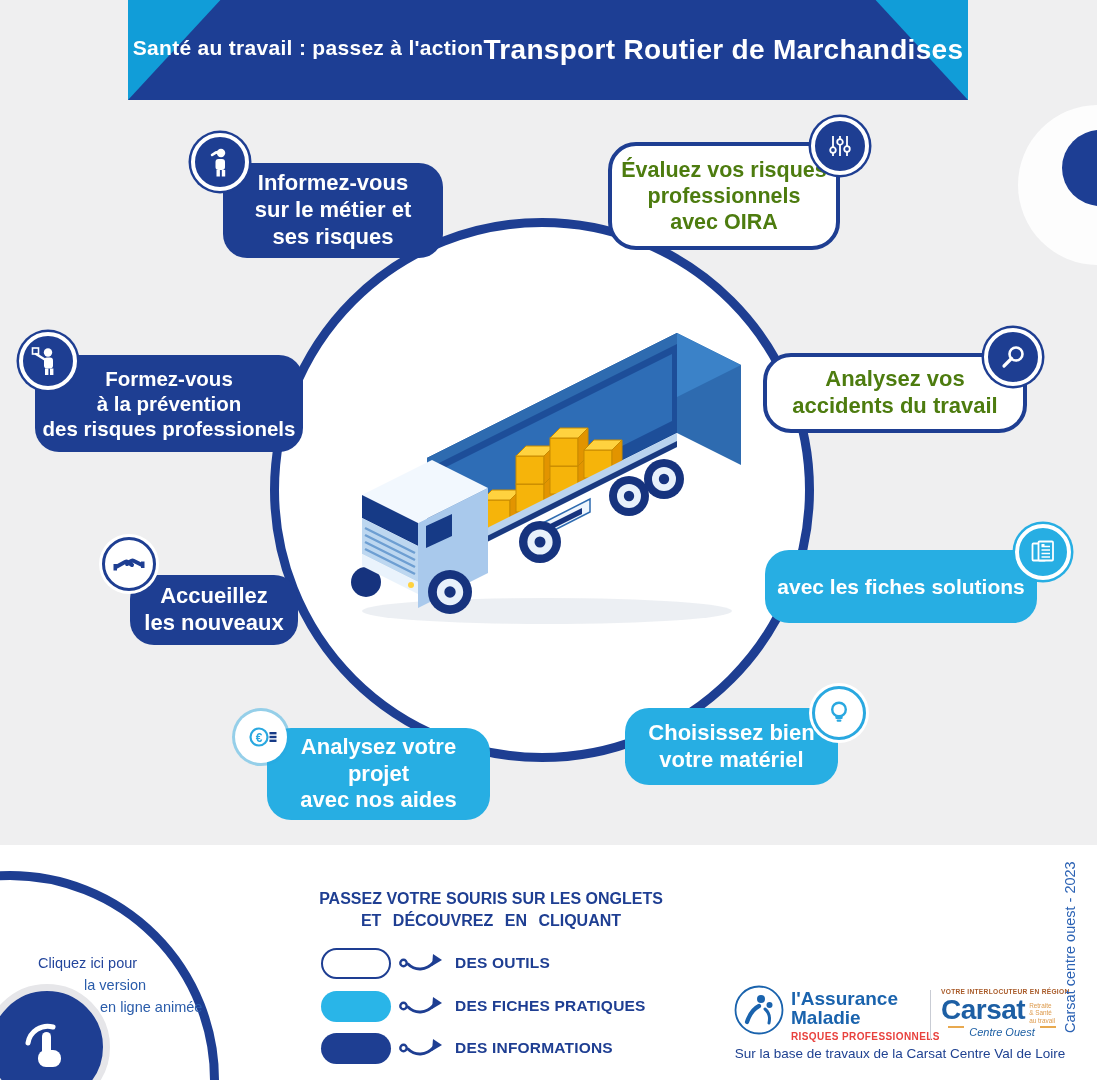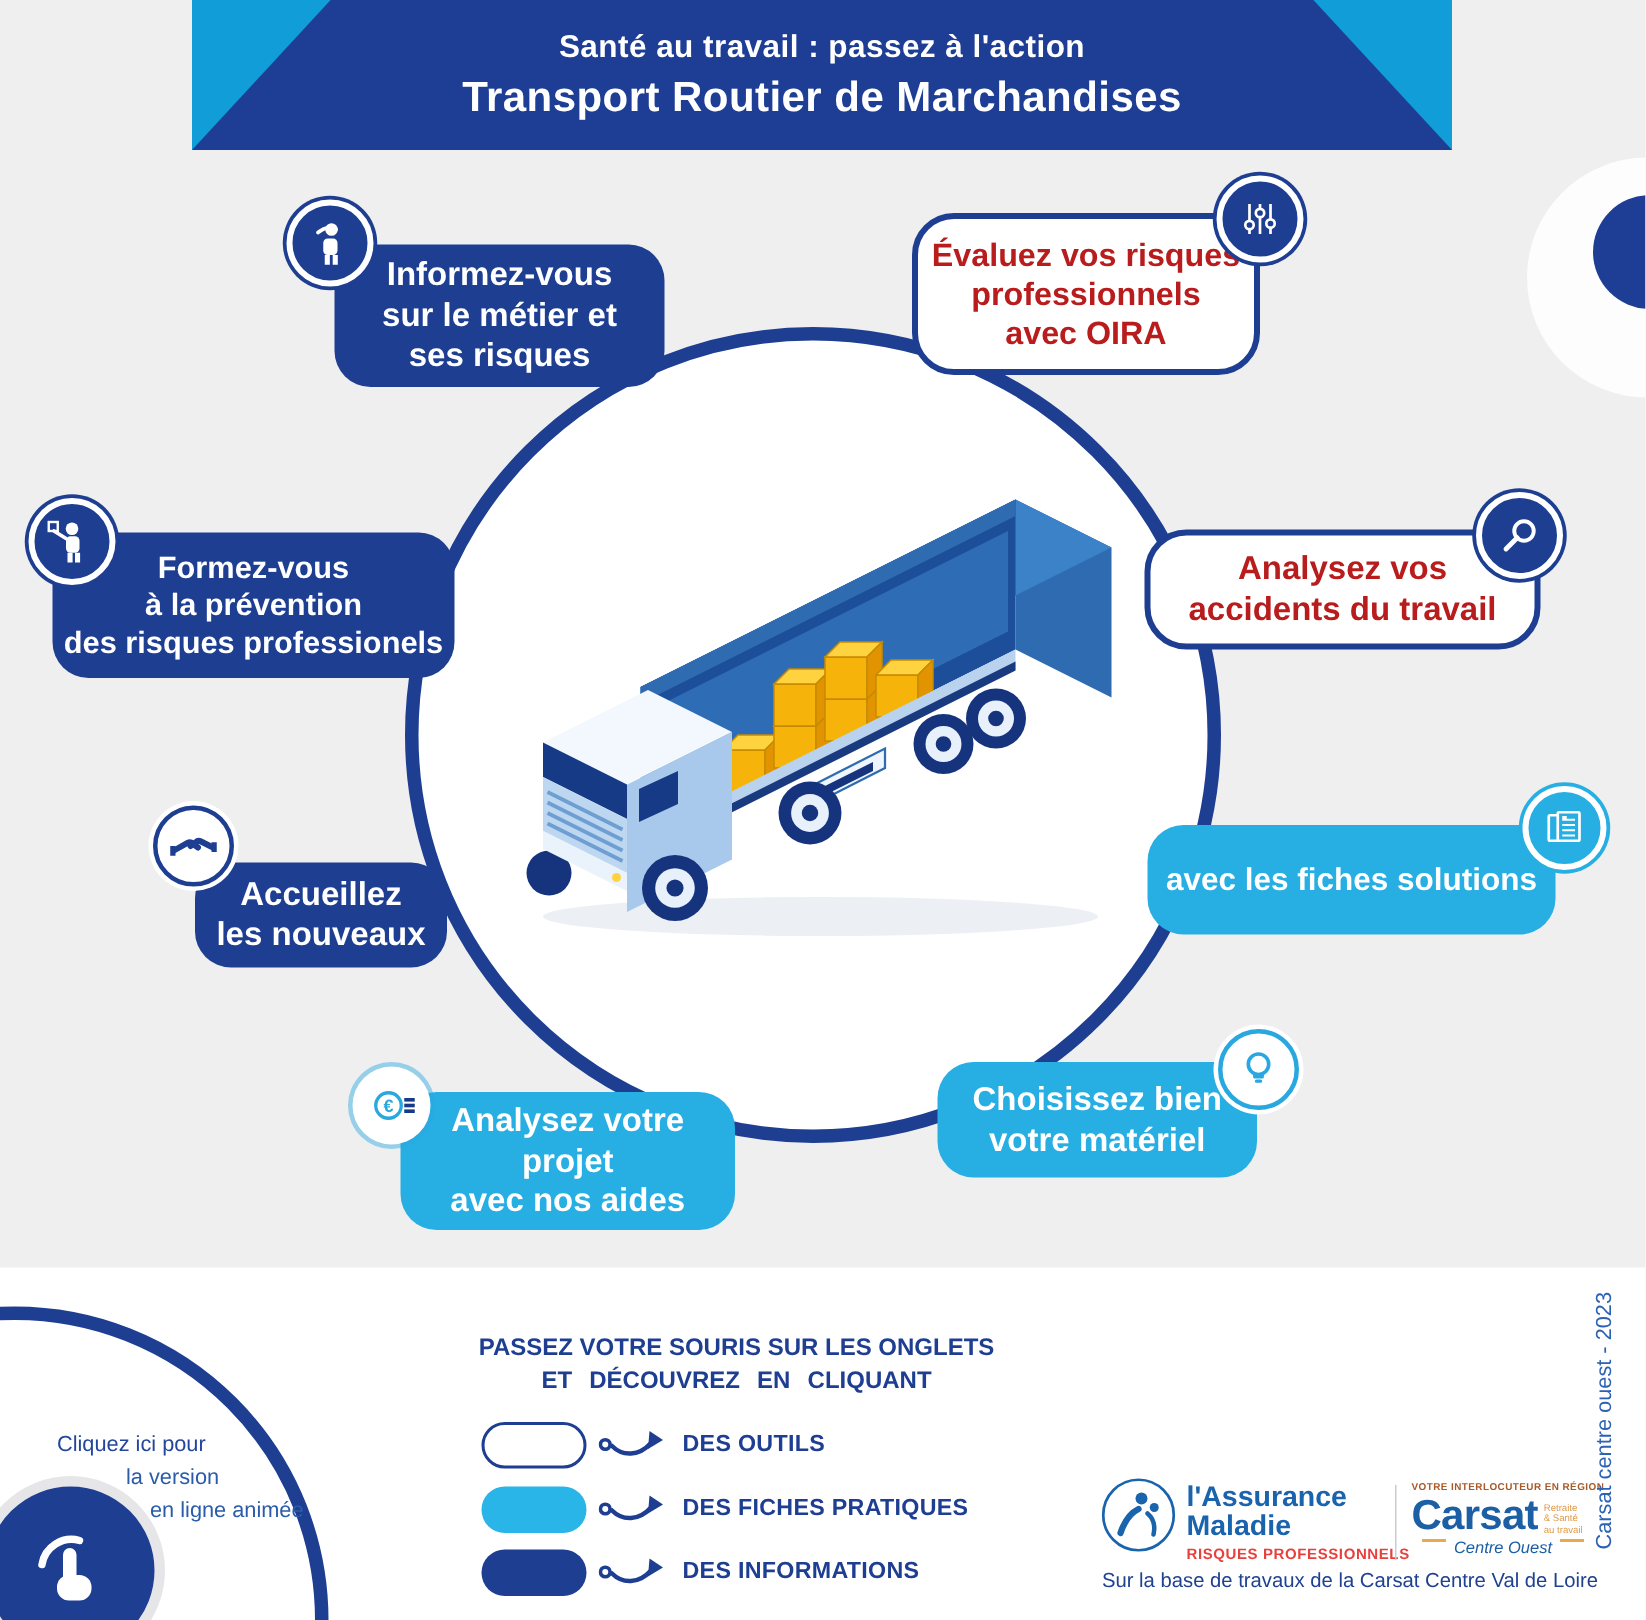--- a/index.html
+++ b/index.html
@@ -4,40 +4,40 @@
 <style>
   html,body{margin:0;padding:0;}
   body{font-family:"Liberation Sans", sans-serif;}
   #root{position:relative;width:1097px;height:1080px;background:#ffffff;overflow:hidden;}
   .bg-gray{position:absolute;left:0;top:0;width:1097px;height:845px;background:#efeff0;}
 
   
   .header{position:absolute;left:128px;top:0;width:840px;height:100px;background:#119dd8;z-index:6;}
   .header-dark{position:absolute;inset:0;background:#1d3e94;
     -webkit-clip-path:polygon(11% 0,89% 0,100% 100%,0 100%);clip-path:polygon(11% 0,89% 0,100% 100%,0 100%);}
-  .header-text{position:absolute;inset:0;display:flex;flex-direction:column;align-items:center;justify-content:center;color:#fff;text-align:center;}
+  .header-text{position:absolute;inset:0;display:flex;flex-direction:row;align-items:center;justify-content:center;color:#fff;text-align:center;}
   .header-sub{font-size:21px;font-weight:600;letter-spacing:.3px;margin-bottom:5px;}
   .header-title{font-size:28px;font-weight:bold;letter-spacing:.3px;}
 
   
   .decor-white{position:absolute;left:1018px;top:105px;width:160px;height:160px;border-radius:50%;background:#fdfdfd;z-index:1;}
   .decor-navy{position:absolute;left:1062px;top:130px;width:76px;height:76px;border-radius:50%;background:#1d3e94;z-index:2;}
 
   
   .main-ring{position:absolute;left:270px;top:218px;width:544px;height:544px;border-radius:50%;
     background:#fff;border:9px solid #1e3e92;box-sizing:border-box;z-index:2;}
   .truck{position:absolute;left:332px;top:330px;z-index:3;}
 
   
   .callout{position:absolute;display:flex;flex-direction:column;justify-content:center;align-items:center;
     text-align:center;font-weight:bold;font-size:22px;line-height:1.22;border-radius:24px;z-index:5;box-sizing:border-box;cursor:pointer;}
   .callout .co-text span{display:block;}
   .callout.dark{background:#1e3e92;color:#fff;}
   .callout.cyan{background:#27aee3;color:#fff;}
-  .callout.outline{background:#fff;border:4px solid #1e3e92;color:#b91c1c;border-radius:28px;}
+  .callout.outline{background:#fff;border:4px solid #1e3e92;color:#4d7c0f;border-radius:28px;}
   .c1{left:223px;top:163px;width:220px;height:95px;}
   .c2{left:608px;top:142px;width:232px;height:108px;font-size:21.5px;}
   .c3{left:35px;top:355px;width:268px;height:97px;font-size:20.5px;}
   .c4{left:763px;top:353px;width:264px;height:80px;}
   .c5{left:130px;top:575px;width:168px;height:70px;}
   .c6{left:765px;top:550px;width:272px;height:73px;font-size:21px;}
   .c7{left:267px;top:728px;width:223px;height:92px;}
   .c8{left:625px;top:708px;width:213px;height:77px;}
 
   .co-icon{position:absolute;border-radius:50%;display:flex;align-items:center;justify-content:center;z-index:6;}

